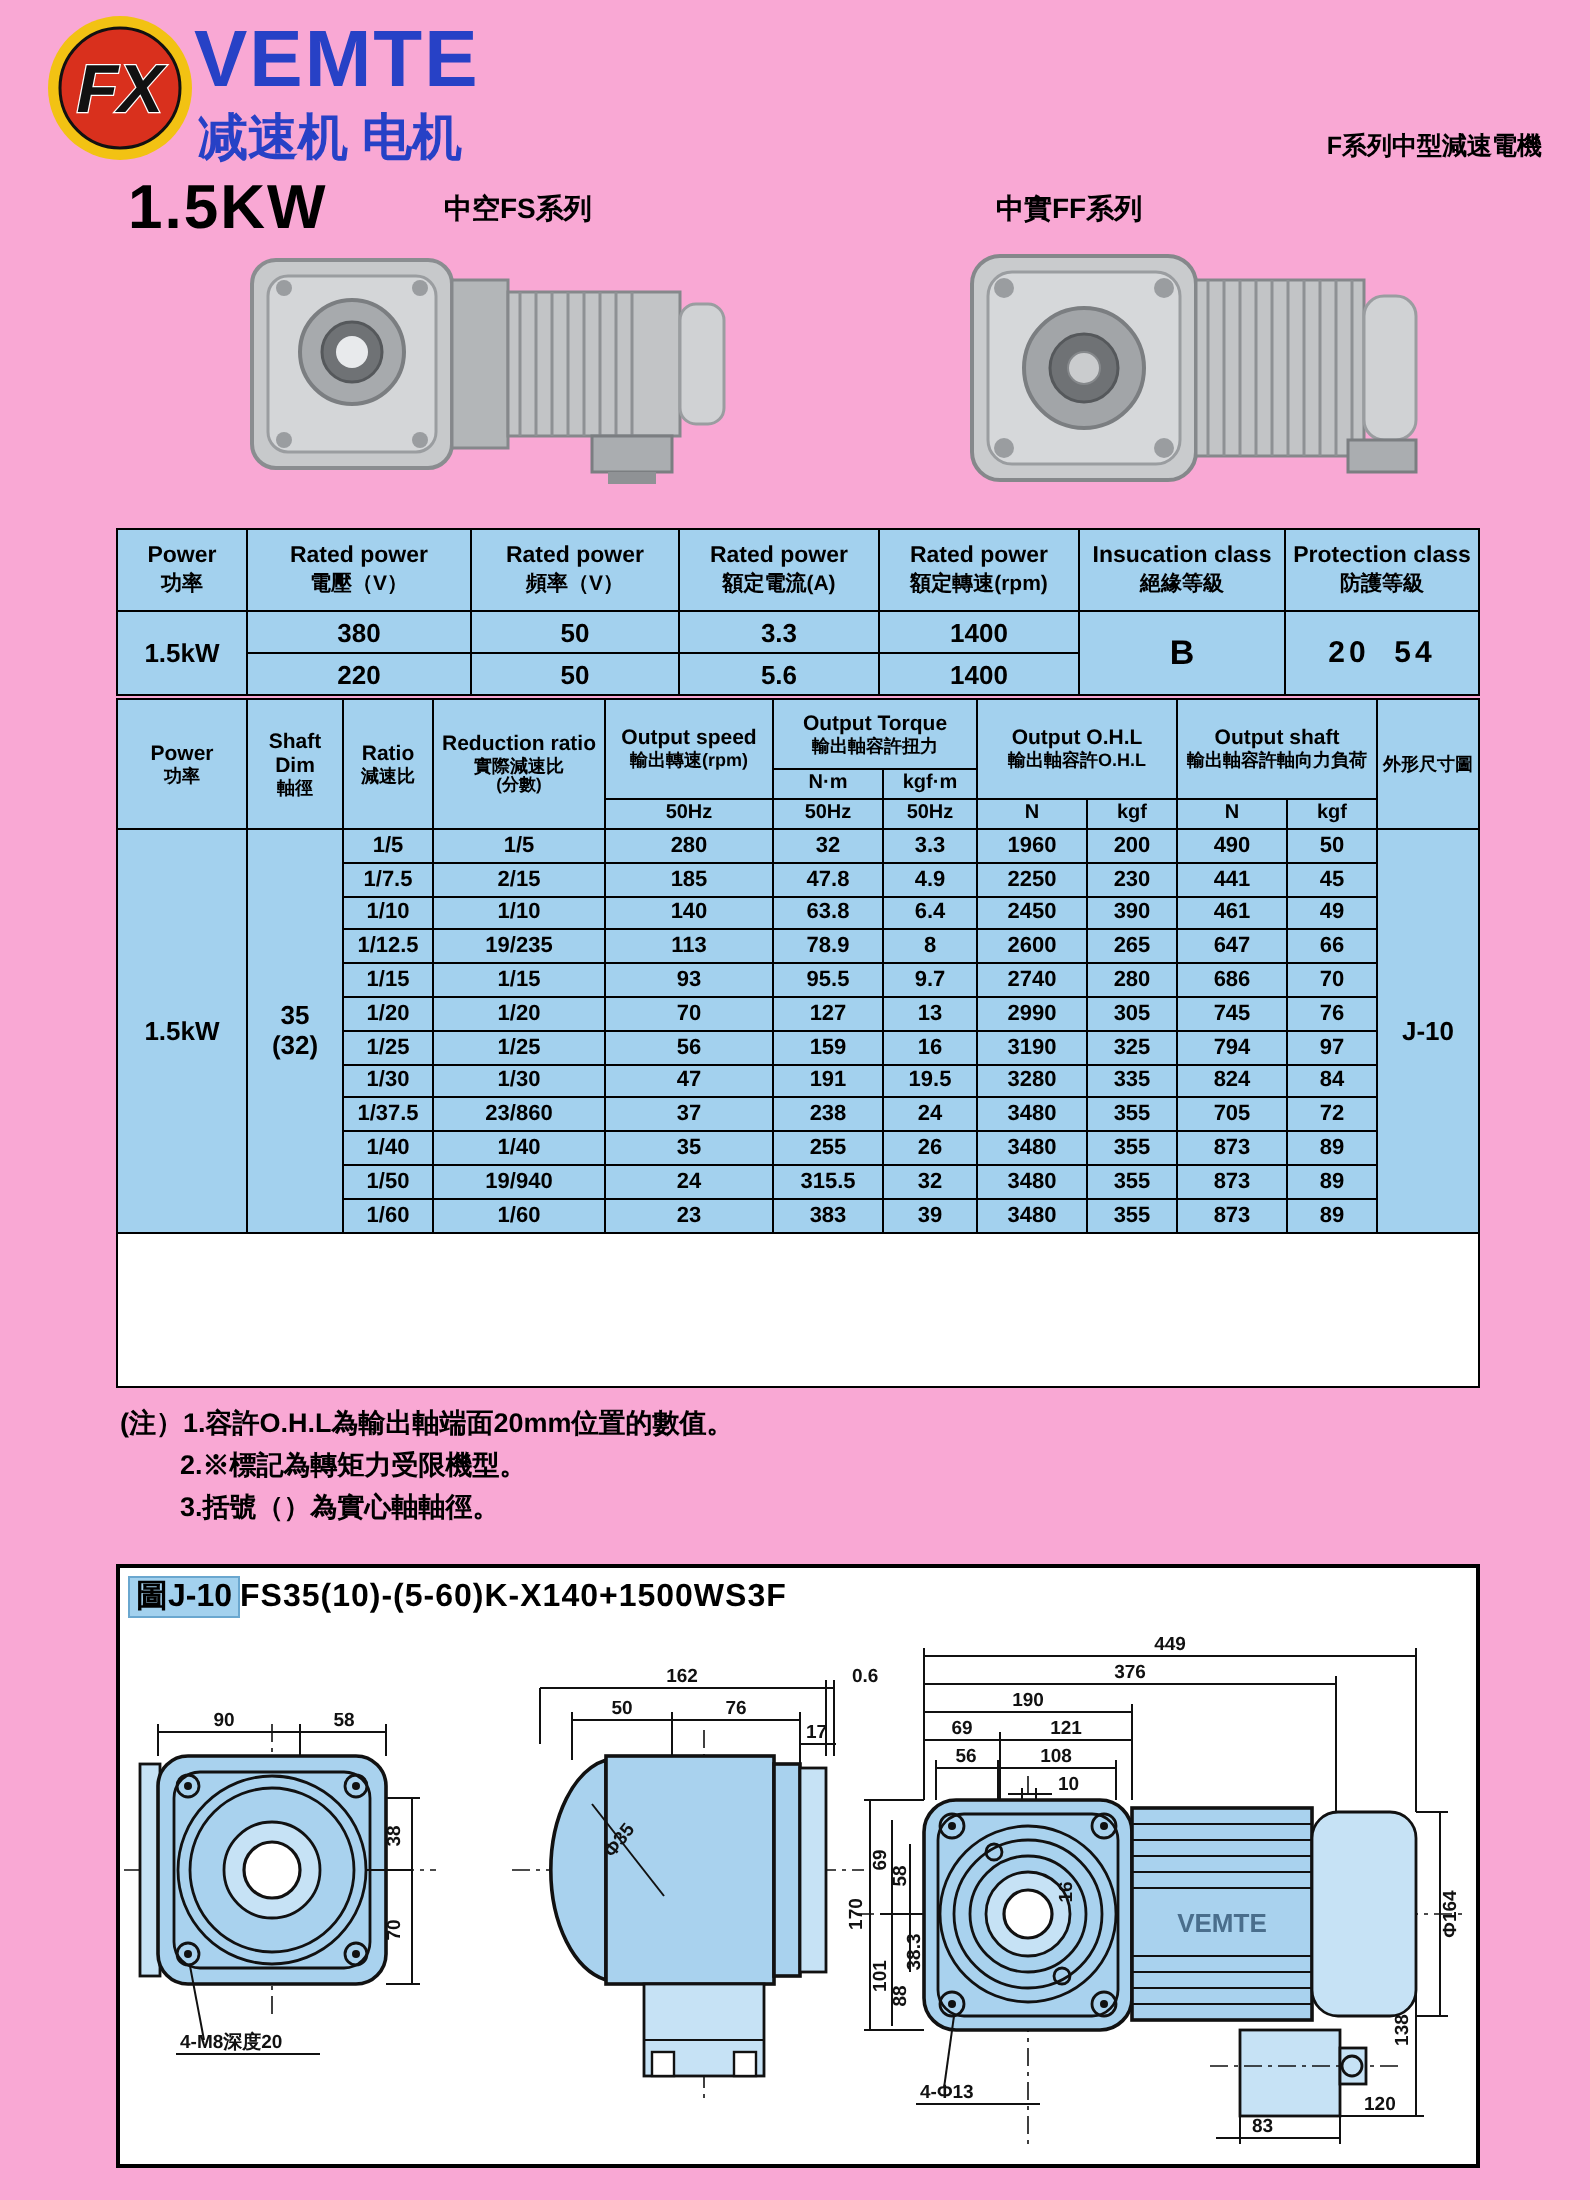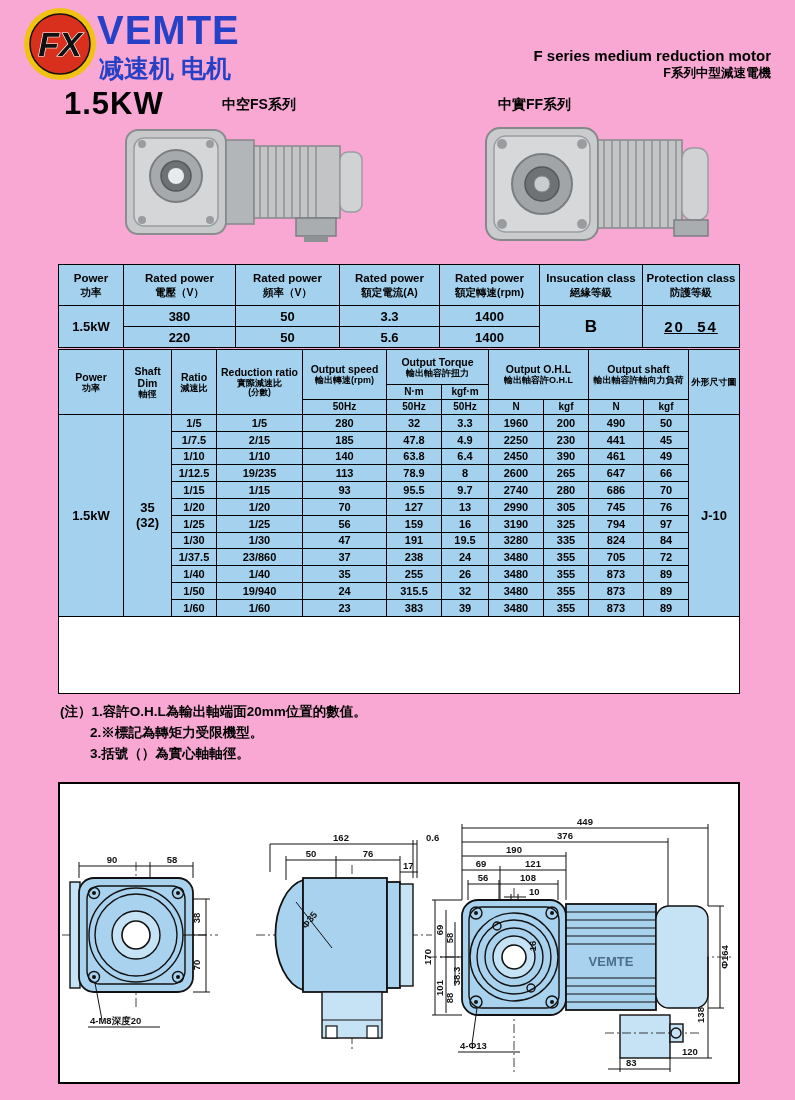--- a/index.html
+++ b/index.html
@@ -25,21 +25,21 @@
   .t1 td{height:20px;font-size:13px;}
   .t1 .zh{font-size:10.5px;}
   .t2 th{font-size:10.5px;line-height:1.15;}
   .t2 .zh{font-size:9px;}
   .t2 .zh2{font-size:8.5px;}
   .t2 td{height:15.8px;font-size:11px;}
   .t2 .r1 th{height:34px;}
   .t2 .r2 th,.t2 .r3 th{height:14px;font-size:10px;}
   .t2 td.big{font-size:13px;}
   .t2 tr.blank td{background:#fff;height:76px;}
-  .protection{white-space:pre;letter-spacing:2px;text-decoration:underline;}
+  .protection{white-space:pre;letter-spacing:2px;}
   
   .notes{position:absolute;left:60px;top:702px;font-size:13.5px;font-weight:bold;line-height:1.55;}
   .notes div{white-space:pre;}
   .notes .indent{padding-left:30px;}
   
   .draw-box{position:absolute;left:58px;top:782px;width:678px;height:298px;border:2.5px solid #000;background:#fff;}
   .draw-title{position:absolute;left:4px;top:4px;font-size:16px;font-weight:bold;white-space:nowrap;}
   .draw-tag{background:#a3d1ee;padding:1px 3px;border:1px solid #6aa7cf;}
   .draw-model{letter-spacing:0.5px;}
   .draw-svg{position:absolute;left:0;top:26px;}
@@ -56,21 +56,20 @@
 
 <div class="page">
 
   <svg class="logo-wrap" width="76" height="76" viewBox="0 0 76 76">
     <circle cx="38" cy="38" r="36" fill="#f2c213"></circle>
     <circle cx="38" cy="38" r="30" fill="#d9301d" stroke="#111" stroke-width="1.5"></circle>
     <text x="38" y="50" text-anchor="middle" font-size="34" font-weight="bold" font-style="italic" fill="#111" stroke="#fff" stroke-width="1.2" paint-order="stroke">FX</text>
   </svg>
   <div class="brand">VEMTE</div>
   <div class="brand-zh">减速机 电机</div>
-  <div class="title-en">F series medium reduction motor</div>
   <div class="title-zh">F系列中型減速電機</div>
   <div class="power-label">1.5KW</div>
   <div class="series-fs">中空FS系列</div>
   <div class="series-ff">中實FF系列</div>
 
   <svg class="photo-fs" width="276" height="130" viewBox="0 0 276 130">
     <rect x="18" y="12" width="100" height="104" rx="12" fill="#c7c9cb" stroke="#8a8d90" stroke-width="2"></rect>
     <rect x="26" y="20" width="84" height="88" rx="10" fill="#d4d6d8" stroke="#9a9da0" stroke-width="1.5"></rect>
     <circle cx="68" cy="58" r="26" fill="#a7aaad" stroke="#7b7e81" stroke-width="2"></circle>
     <circle cx="68" cy="58" r="15" fill="#6f7275" stroke="#55585b" stroke-width="1.5"></circle>
@@ -400,20 +399,23 @@
     </table>
   </div>
 
   <div class="notes">
     <div>(注）1.容許O.H.L為輸出軸端面20mm位置的數值。</div>
     <div class="indent">2.※標記為轉矩力受限機型。</div>
     <div class="indent">3.括號（）為實心軸軸徑。</div>
   </div>
 
   <div class="draw-box">
+    <div class="draw-title">
+      <span class="draw-tag">圖J-10</span><span class="draw-model">FS35(10)-(5-60)K-X140+1500WS3F</span>
+    </div>
 
     <svg class="draw-svg" width="676" height="270" viewBox="0 0 676 270">
 
       <g>
         <line class="center" x1="2" y1="125" x2="158" y2="125"></line>
         <line class="center" x1="76" y1="52" x2="76" y2="198"></line>
         <rect class="part2" x="10" y="72" width="10" height="106"></rect>
         <rect class="part" x="19" y="68" width="114" height="114" rx="15"></rect>
         <rect class="ring" x="27" y="76" width="98" height="98" rx="13"></rect>
         <circle class="ring" cx="76" cy="125" r="47"></circle>

